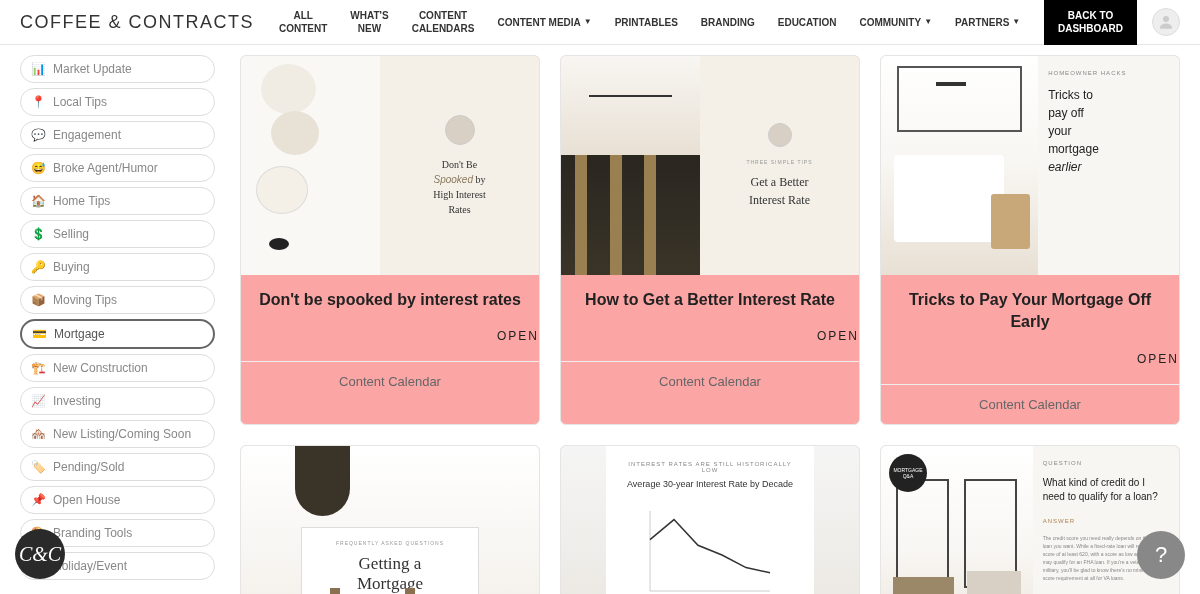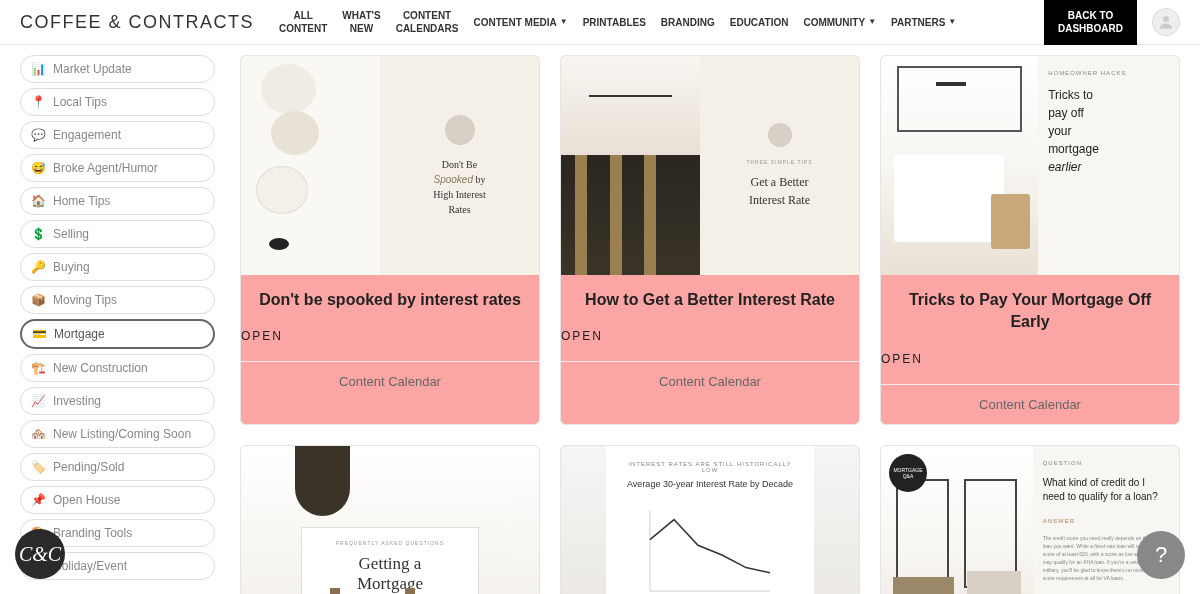--- a/index.html
+++ b/index.html
@@ -1,33 +1,33 @@
 <!DOCTYPE html>
 <html><head>
 <meta charset="utf-8">
 <style>
 *{margin:0;padding:0;box-sizing:border-box;font-family:Arial,Helvetica,sans-serif}
 body{background:#fff;color:#333}
 .header{position:fixed;top:0;left:0;right:0;height:45px;background:#fff;border-bottom:1px solid #e5e5e5;display:flex;align-items:center;padding:0 20px;z-index:100}
 .logo{font-weight:normal;font-size:18px;letter-spacing:1.5px;margin-right:25px;white-space:nowrap}
-.nav{display:flex;gap:15px;flex:1}
+.nav{display:flex;gap:23px;flex:1}
 .nav-item{font-size:10px;font-weight:bold;color:#333;text-align:center;line-height:1.3;cursor:pointer;white-space:nowrap;display:flex;align-items:center;gap:3px}
 .caret{font-size:8px}
 .btn-dashboard{background:#000;color:#fff;font-size:10px;font-weight:bold;padding:10px 14px;text-align:center;line-height:1.3;cursor:pointer;margin-left:10px}
 .avatar{width:28px;height:28px;border-radius:50%;background:#eee;border:1px solid #ddd;margin-left:15px;display:flex;align-items:center;justify-content:center;color:#bbb}
 .main{display:flex;padding:55px 20px 20px 20px;max-width:1200px;margin:0 auto}
 .sidebar{width:195px;flex-shrink:0;margin-right:25px}
 .pill{display:flex;align-items:center;border:1px solid #ddd;border-radius:18px;padding:6px 10px;margin-bottom:5px;font-size:12px;color:#888;cursor:pointer;gap:6px}
 .pill.active{border:2px solid #666;color:#555}
 .pill-icon{font-size:12px;width:16px;text-align:center}
 .grid{flex:1;display:grid;grid-template-columns:repeat(3,1fr);gap:20px}
 .card{border:1px solid #e5e5e5;border-radius:6px;overflow:hidden;background:#fca5a5;display:flex;flex-direction:column}
 .card-img{height:219px;background:#f5f2ed;display:flex;position:relative;overflow:hidden}
 .card-title{font-size:16px;font-weight:600;text-align:center;padding:14px 18px 8px;color:#222;line-height:1.4}
-.card-open{text-align:left;font-size:12px;letter-spacing:2px;color:#222;padding:10px 0 18px;cursor:pointer}
+.card-open{text-align:right;font-size:12px;letter-spacing:2px;color:#222;padding:10px 0 18px;cursor:pointer}
 .card-footer{border-top:1px solid #eee;text-align:center;padding:12px;font-size:13px;color:#666;cursor:pointer}
 .float-left{position:fixed;left:15px;bottom:15px;width:50px;height:50px;border-radius:50%;background:#2a2a2a;color:#fff;display:flex;align-items:center;justify-content:center;font-size:20px;font-style:italic;font-family:Georgia,serif;cursor:pointer}
 .float-right{position:fixed;right:15px;bottom:15px;width:48px;height:48px;border-radius:50%;background:#888;color:#fff;display:flex;align-items:center;justify-content:center;font-size:22px;cursor:pointer}
 .img-split{display:flex;width:100%;height:100%}
 .img-left{flex:1;background:#e8e4dc}
 .img-right{flex:1;background:#f4f0e8;display:flex;flex-direction:column;align-items:center;justify-content:center;padding:10px;text-align:center}
 .img-circle{width:30px;height:30px;border-radius:50%;background:#d8d0c4;margin-bottom:12px;border:1px solid #ccc}
 .img-text{font-size:10px;font-family:Georgia,serif;color:#333;line-height:1.5}
 .img-text .em{font-style:italic;color:#8a7a5c}
 .img-full{width:100%;height:100%;display:flex}

